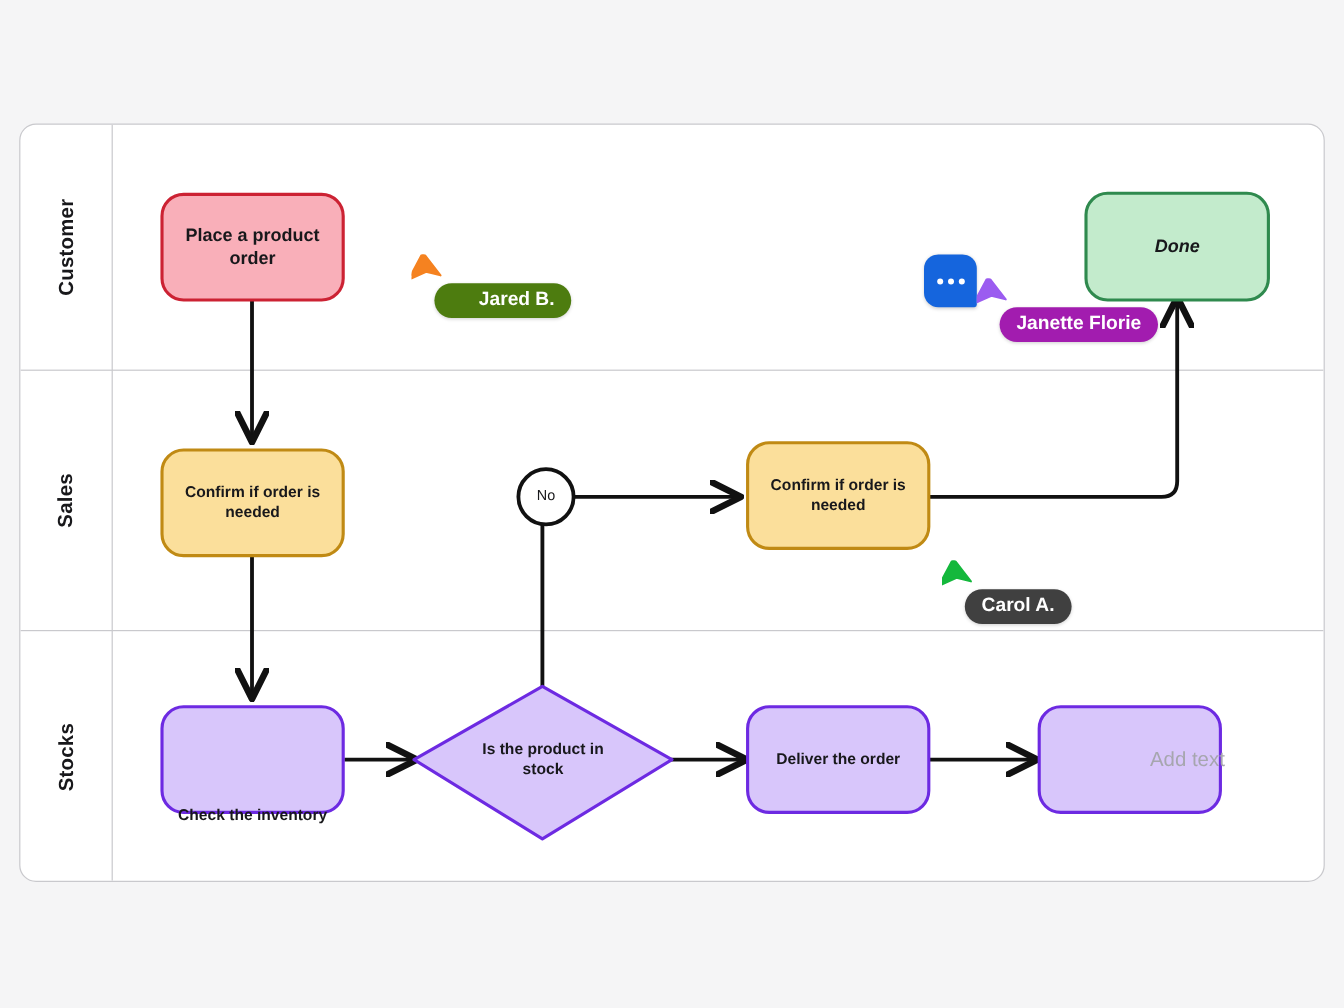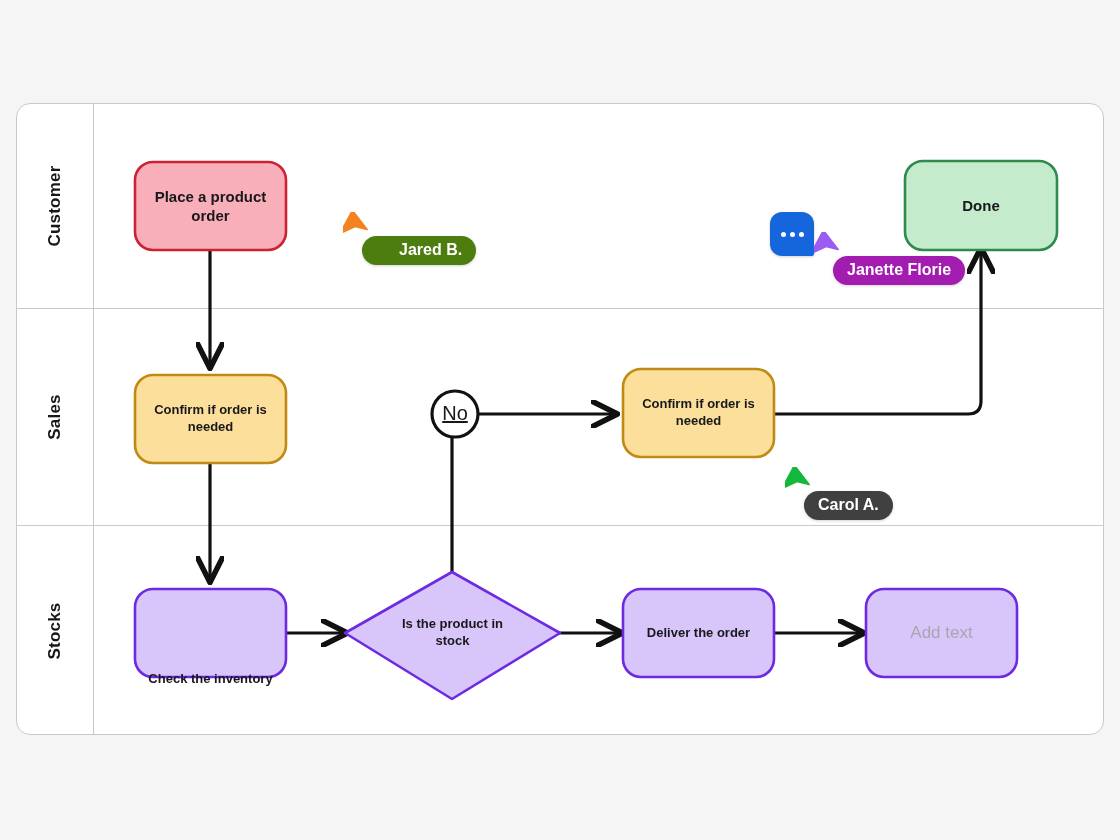--- a/index.html
+++ b/index.html
@@ -82,22 +82,22 @@
     display: flex;
     align-items: center;
     justify-content: center;
     text-align: center;
     line-height: 1.28;
     color: #18181b;
     pointer-events: none;
   }
   .node-label.bold { font-weight: bold; font-size: 15px; }
   .node-label.normal { font-weight: 700; font-size: 13px; }
-  .node-label.placeholder { color: #a6a6ae; font-weight: 400; font-size: 17px; }
-  .node-label.small { font-size: 20px; font-weight: 400; text-decoration: underline; }
+  .node-label.placeholder { color: #a6a6ae; font-weight: 400; font-size: 17px; padding-left: 48px; }
+  .node-label.small { font-size: 12px; font-weight: 400; }
 
   
   .cursor {
     position: absolute;
   }
   .cursor .arrow {
     position: absolute;
     left: 0;
     top: 0;
   }
@@ -197,21 +197,21 @@
 
     <rect x="623" y="589" width="151" height="88" rx="18" ry="18" fill="#d8c6fb" stroke="#6d2ae2" stroke-width="2.6"></rect>
 
     <rect x="866" y="589" width="151" height="88" rx="18" ry="18" fill="#d8c6fb" stroke="#6d2ae2" stroke-width="2.6"></rect>
 
     <circle cx="455" cy="414" r="23" fill="#ffffff" stroke="#111111" stroke-width="3.2"></circle>
   </svg>
 
   <div class="node-label bold" style="left:135px;top:162px;width:151px;height:88px;">Place a product order</div>
 
-  <div class="node-label bold" style="left:905px;top:161px;width:152px;height:89px;">Done</div>
+  <div class="node-label bold" style="left:905px;top:161px;width:152px;height:89px;font-style:italic;">Done</div>
 
   <div class="node-label normal" style="left:135px;top:375px;width:151px;height:88px;">Confirm if order is needed</div>
 
   <div class="node-label normal" style="left:623px;top:369px;width:151px;height:88px;">Confirm if order is needed</div>
 
   <div class="node-label small" style="left:432px;top:391px;width:46px;height:46px;">No</div>
 
   <div class="node-label normal" style="left:135px;top:589px;width:151px;height:88px;margin-top:46px;">Check the inventory</div>
 
   <div class="node-label normal" style="left:389px;top:588px;width:127px;height:90px;">Is the product in stock</div>

